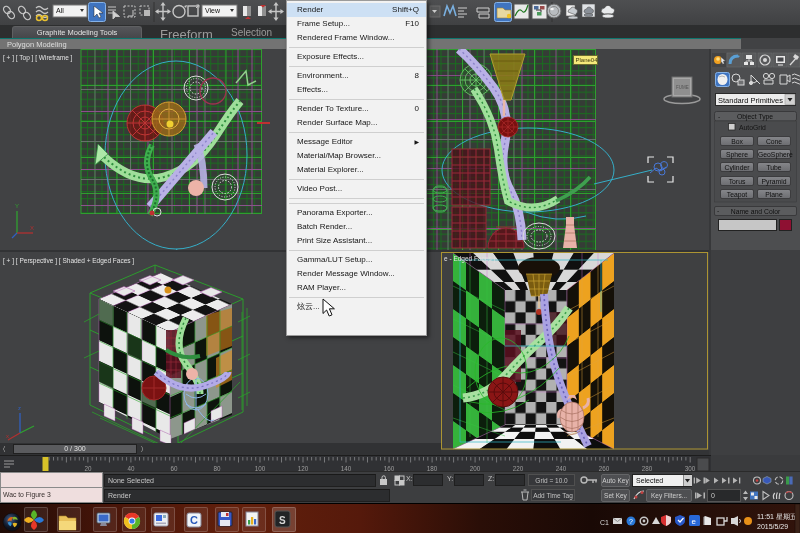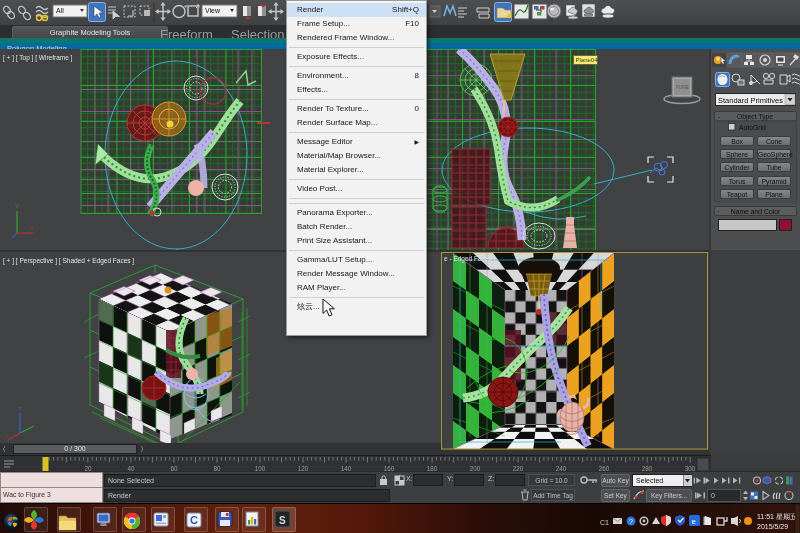--- a/index.html
+++ b/index.html
@@ -97,27 +97,27 @@
 </g>
 <g fill="#e8eaec" stroke="#4a4a4a" stroke-width=".7">
  <path d="M601 12q0 -4 3.5 -4q.7 -2.6 3.5 -2.6t3.5 2.6q3 0 3 2.6t-2.5 3.4l-8 0z"></path>
  <ellipse cx="608" cy="16" rx="6" ry="2"></ellipse>
  <path d="M600 11l-2.5 2l2.5 1.5M615 10q2.5 .5 2 3" fill="none"></path>
 </g>
 </svg>
 </div>
 
 <div class="abs" style="left:0;top:25px;width:800px;height:13px;background:#2d2e2f">
- <div class="abs" style="left:12px;top:1px;width:156px;height:12px;background:linear-gradient(#55565a,#46474a);border:1px solid #5f6062;border-bottom:none;border-radius:3px 3px 0 0;color:#e2e2e2;font-size:7.5px;text-align:center;line-height:11px">Graphite Modeling Tools</div>
+ <div class="abs" style="left:12px;top:1px;width:130px;height:12px;background:linear-gradient(#55565a,#46474a);border:1px solid #5f6062;border-bottom:none;border-radius:3px 3px 0 0;color:#e2e2e2;font-size:7.5px;text-align:center;line-height:11px">Graphite Modeling Tools</div>
  <div class="abs" style="left:160px;top:2px;color:#9a9a9a;font-size:13px">Freeform</div>
- <div class="abs" style="left:231px;top:2px;color:#9a9a9a;font-size:13px">Selection</div>
+ <div class="abs" style="left:231px;top:2px;color:#9a9a9a;font-size:10px">Selection</div>
  <div class="abs" style="left:306px;top:2px;color:#9a9a9a;font-size:7.5px">Object Paint</div>
 </div>
 
-<div class="abs" style="left:0;top:38px;width:800px;height:11px;background:#0369a1;border-top:5px solid #0f766e">
+<div class="abs" style="left:0;top:38px;width:741px;height:11px;background:#737373;border-top:1px solid #0f766e">
  <div class="abs" style="left:7px;top:1px;color:#dedede;font-size:7.5px">Polygon Modeling</div>
 </div>
 
 <svg class="abs" style="left:0;top:49px" width="441" height="201">
 <defs>
 <pattern id="gr1" width="7.25" height="7.1" patternUnits="userSpaceOnUse">
  <rect width="7.25" height="7.1" fill="#353c36"></rect>
  <path d="M0 .5H7.25M.5 0V7.1" stroke="#1b6b20" stroke-width="1"></path>
 </pattern>
 </defs>

